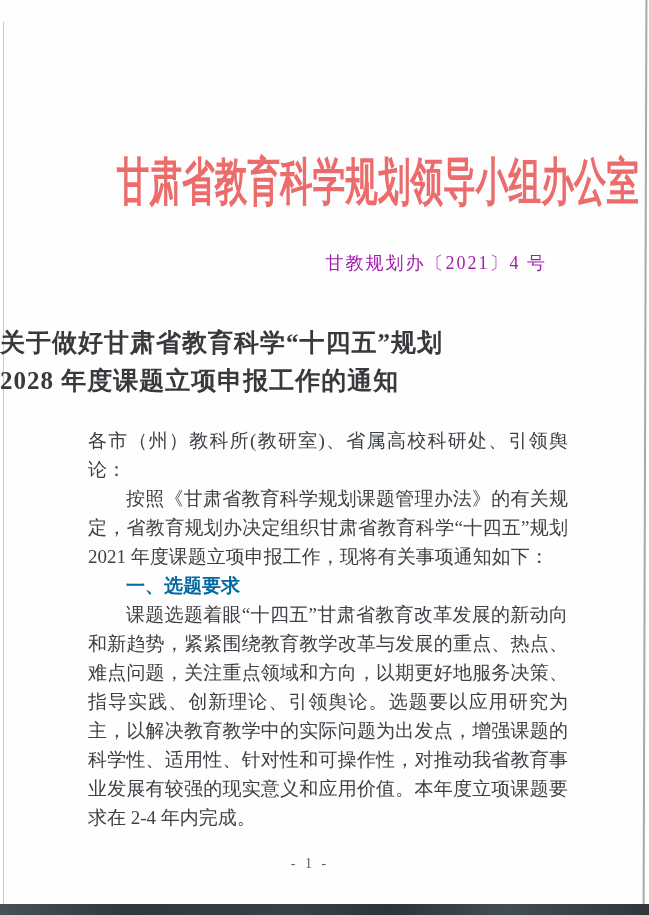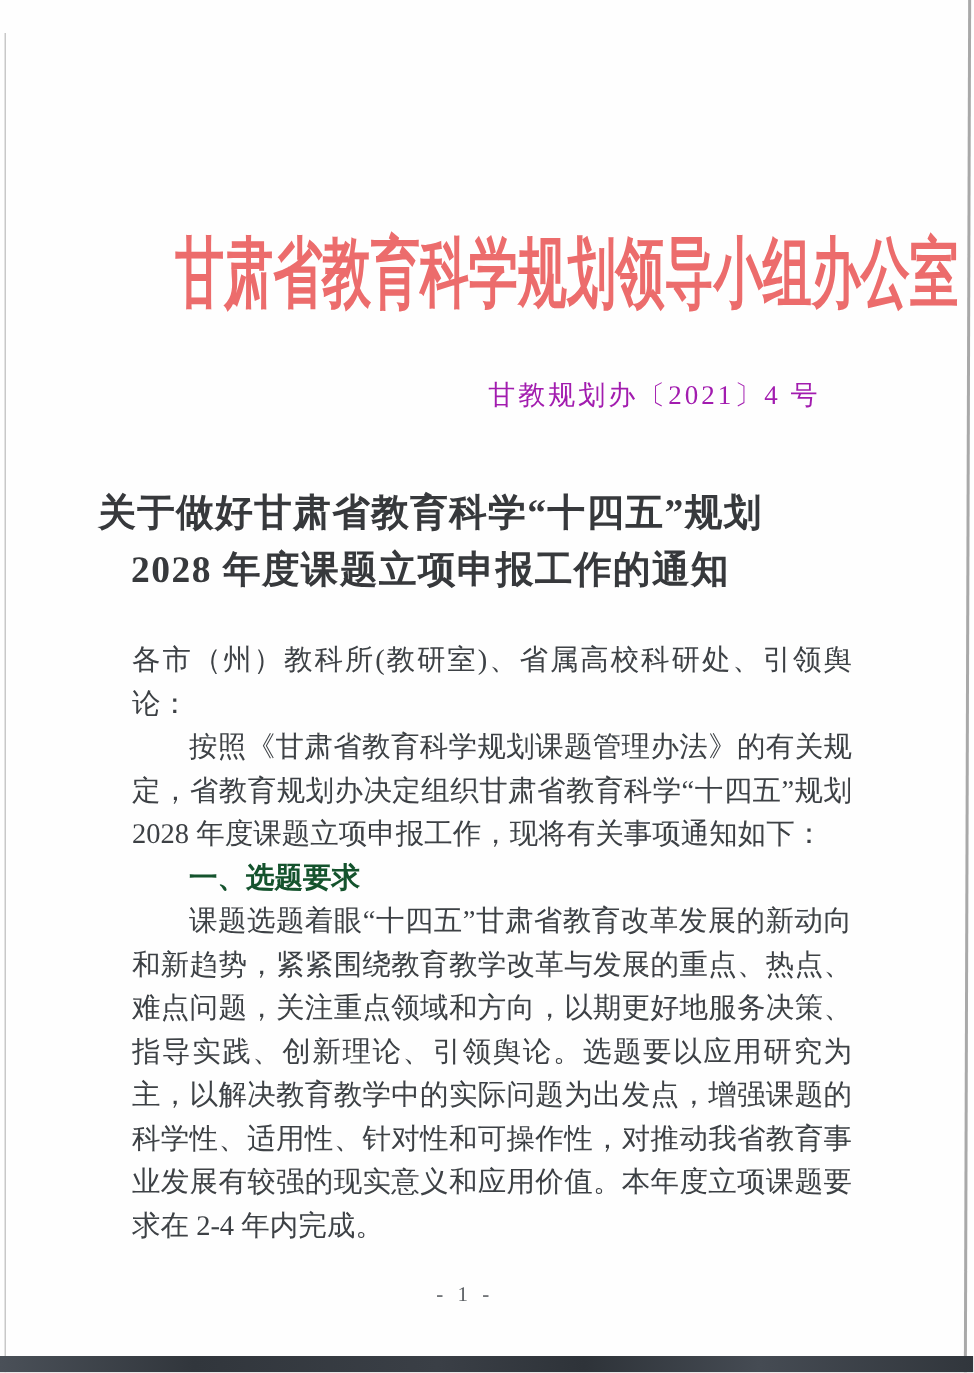--- a/index.html
+++ b/index.html
@@ -70,21 +70,21 @@
     letter-spacing: 2px;
     color: #a21caf;
   }
   
   .doc-title {
     position: absolute;
     top: 324px;
     left: 0;
     width: 574px;
     margin: 0;
-    text-align: center;
+    text-align: left;
     font-size: 25px;
     font-weight: bold;
     line-height: 38px;
     letter-spacing: 1px;
     color: #37393c;
   }
   .doc-title .tline {
     display: block;
   }
   
@@ -103,21 +103,21 @@
   }
   .salutation {
     text-indent: 0;
   }
   .para {
     text-indent: 2em;
   }
   .section-heading {
     text-indent: 2em;
     font-weight: bold;
-    color: #14532d;
+    color: #0369a1;
   }
   
   .page-footer {
     position: absolute;
     top: 856px;
     left: 0;
     width: 620px;
     margin: 0;
     text-align: center;
     font-size: 14px;
@@ -138,20 +138,20 @@
 
   <p class="doc-number">甘教规划办〔2021〕4 号</p>
 
   <h2 class="doc-title">
     <span class="tline">关于做好甘肃省教育科学“十四五”规划</span>
     <span class="tline">2028 年度课题立项申报工作的通知</span>
   </h2>
 
   <div class="body-text" style="color: rgb(61, 65, 69);">
     <p class="salutation">各市（州）教科所(教研室)、省属高校科研处、引领舆论：</p>
-    <p class="para">按照《甘肃省教育科学规划课题管理办法》的有关规定，省教育规划办决定组织甘肃省教育科学“十四五”规划 2028 年度课题立项申报工作，现将有关事项通知如下：</p>
+    <p class="para">按照《甘肃省教育科学规划课题管理办法》的有关规定，省教育规划办决定组织甘肃省教育科学“十四五”规划 2021 年度课题立项申报工作，现将有关事项通知如下：</p>
     <p class="section-heading">一、选题要求</p>
     <p class="para">课题选题着眼“十四五”甘肃省教育改革发展的新动向和新趋势，紧紧围绕教育教学改革与发展的重点、热点、难点问题，关注重点领域和方向，以期更好地服务决策、指导实践、创新理论、引领舆论。选题要以应用研究为主，以解决教育教学中的实际问题为出发点，增强课题的科学性、适用性、针对性和可操作性，对推动我省教育事业发展有较强的现实意义和应用价值。本年度立项课题要求在 2-4 年内完成。</p>
   </div>
 
   <p class="page-footer">- 1 -</p>
 
 </div>
 
 </body></html>

